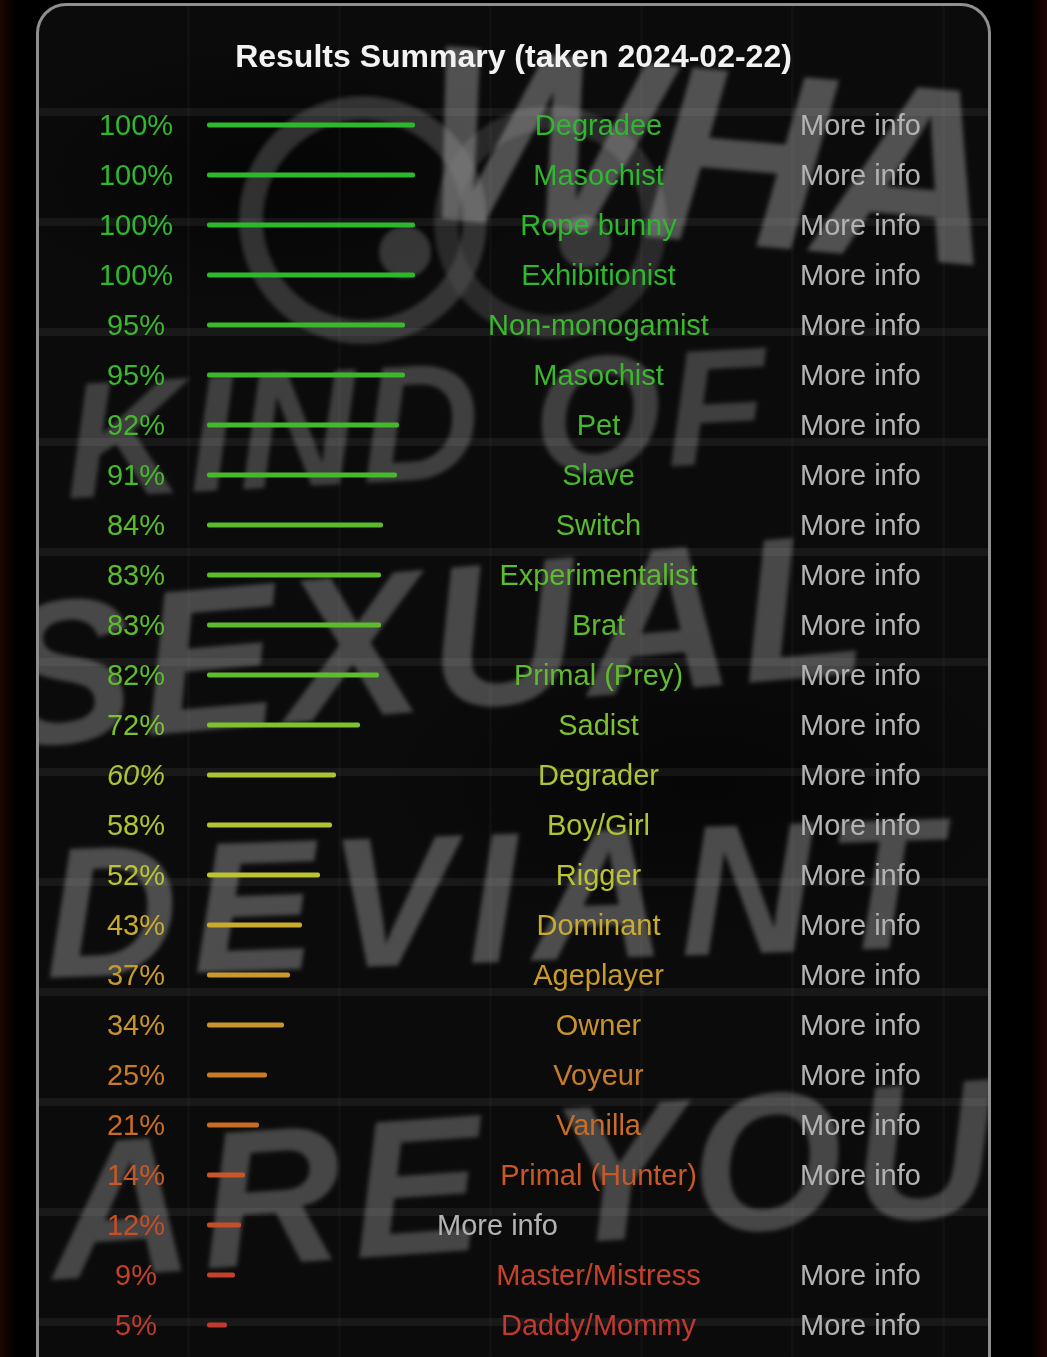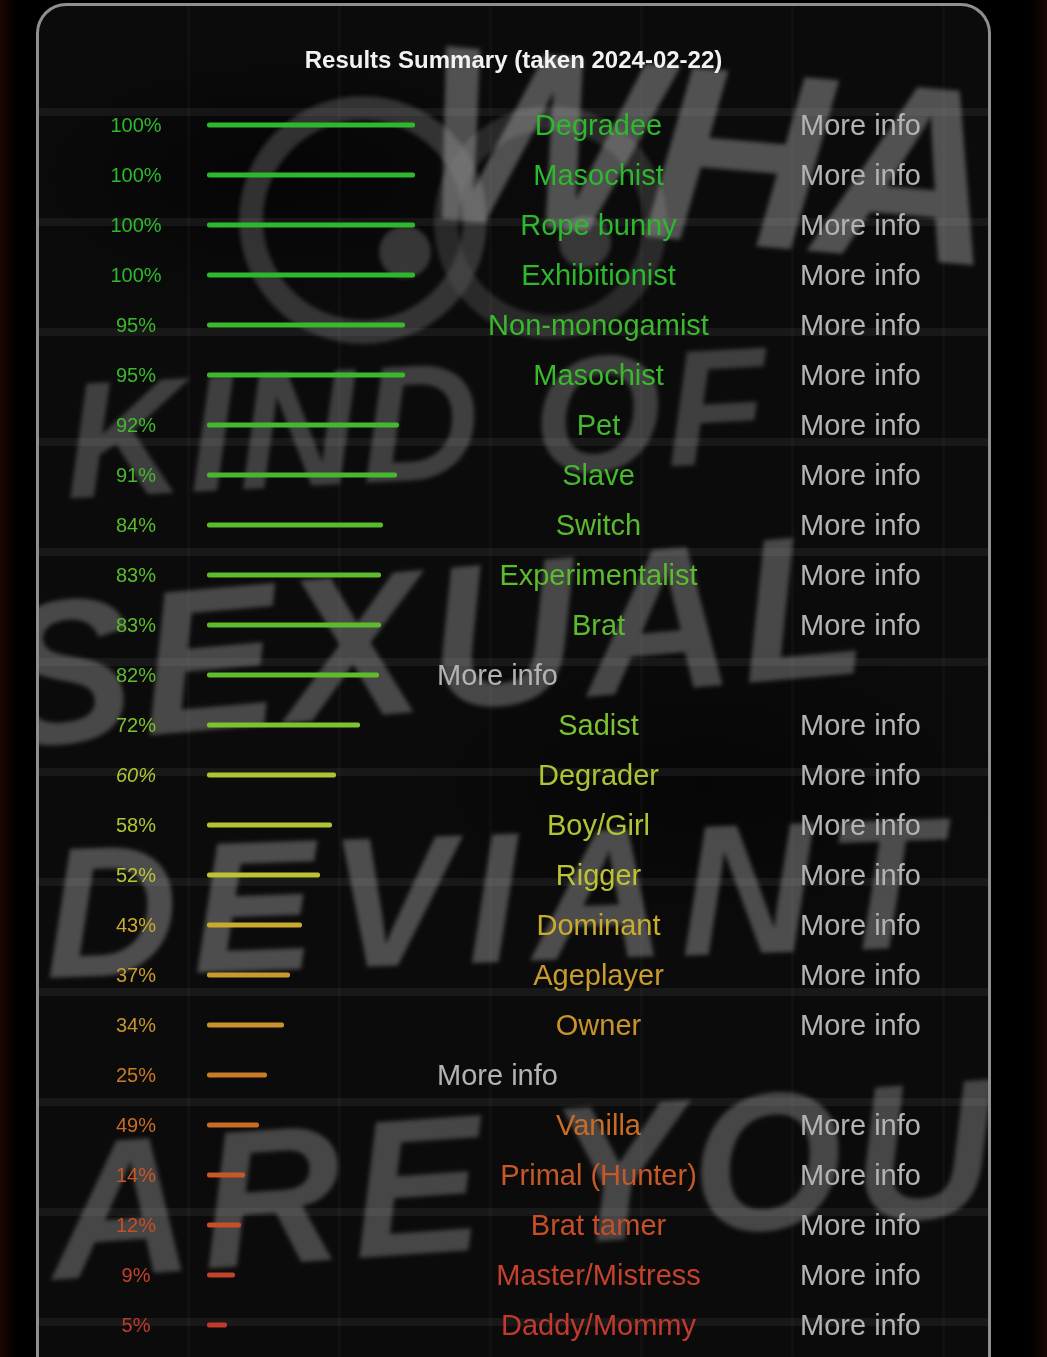--- a/index.html
+++ b/index.html
@@ -37,32 +37,32 @@
   .emblem { position:absolute; left:200px; top:75px; width:500px; height:270px; opacity:.55; filter:blur(2px); }
   .emblem .ring { position:absolute; border-radius:50%; border:24px solid rgba(150,150,150,0.55); }
   .emblem .r1 { left:0;   top:15px; width:200px; height:200px; }
   .emblem .r2 { left:195px;top:25px; width:185px; height:185px; border-color:rgba(140,140,140,0.45);}
   .emblem .dot { position:absolute; border-radius:50%; background:rgba(160,160,160,0.55); width:52px; height:52px; }
   .emblem .d1 { left:140px; top:145px; }
   .emblem .d2 { left:320px; top:135px; }
 
   .title {
     position:absolute; top:28px; left:0; right:0; z-index:2;
-    margin:12px; text-align:center;
-    font-size:24px; font-weight:bold; color:#f2f2f2;
+    margin:4px; text-align:center;
+    font-size:32px; font-weight:bold; color:#f2f2f2;
     letter-spacing:0px;
   }
   .rows { position:absolute; top:94px; left:0; right:0; z-index:2; }
   .row {
     display:grid; grid-template-columns:168px 210px 363px 1fr;
     align-items:center; height:50px;
   }
   .pct {
     box-sizing:border-box; padding-left:26px;
-    text-align:center; font-size:20px;
+    text-align:center; font-size:29px;
   }
   .barcell { position:relative; height:100%; }
   .bar {
     position:absolute; left:0; top:50%; transform:translateY(-50%);
     height:5px; border-radius:2px;
   }
   .label { text-align:center; font-size:29px; }
   .more { padding-left:20px; }
   .morelink {
     color:#b3b3b3; font-size:29px; text-decoration:none; cursor:pointer;
@@ -206,20 +206,21 @@
     <div class="more">
       <a class="morelink">More info</a>
     </div>
   </div>
 
   <div class="row">
     <div class="pct" style="color: rgb(96, 187, 46);">82%</div>
     <div class="barcell">
       <div class="bar" style="width: 172.36px; background: rgb(96, 187, 46);"></div>
     </div>
+    <div class="label" style="color: rgb(96, 187, 46);">Primal (Prey)</div>
     <div class="more">
       <a class="morelink">More info</a>
     </div>
   </div>
 
   <div class="row">
     <div class="pct" style="color: rgb(125, 194, 47);">72%</div>
     <div class="barcell">
       <div class="bar" style="width: 152.56px; background: rgb(125, 194, 47);"></div>
     </div>
@@ -293,27 +294,28 @@
     <div class="more">
       <a class="morelink">More info</a>
     </div>
   </div>
 
   <div class="row">
     <div class="pct" style="color: rgb(201, 123, 40);">25%</div>
     <div class="barcell">
       <div class="bar" style="width: 59.5px; background: rgb(201, 123, 40);"></div>
     </div>
-    <div class="more">
-      <a class="morelink">More info</a>
-    </div>
-  </div>
-
-  <div class="row">
-    <div class="pct" style="color: rgb(201, 108, 38);">49%</div>
+    <div class="label" style="color: rgb(201, 123, 40);">Voyeur</div>
+    <div class="more">
+      <a class="morelink">More info</a>
+    </div>
+  </div>
+
+  <div class="row">
+    <div class="pct" style="color: rgb(201, 108, 38);">21%</div>
     <div class="barcell">
       <div class="bar" style="width: 51.58px; background: rgb(201, 108, 38);"></div>
     </div>
     <div class="label" style="color: rgb(201, 108, 38);">Vanilla</div>
     <div class="more">
       <a class="morelink">More info</a>
     </div>
   </div>
 
   <div class="row">
@@ -325,21 +327,20 @@
     <div class="more">
       <a class="morelink">More info</a>
     </div>
   </div>
 
   <div class="row">
     <div class="pct" style="color: rgb(198, 78, 40);">12%</div>
     <div class="barcell">
       <div class="bar" style="width: 33.76px; background: rgb(198, 78, 40);"></div>
     </div>
-    <div class="label" style="color: rgb(198, 78, 40);">Brat tamer</div>
     <div class="more">
       <a class="morelink">More info</a>
     </div>
   </div>
 
   <div class="row">
     <div class="pct" style="color: rgb(196, 65, 43);">9%</div>
     <div class="barcell">
       <div class="bar" style="width: 27.82px; background: rgb(196, 65, 43);"></div>
     </div>

